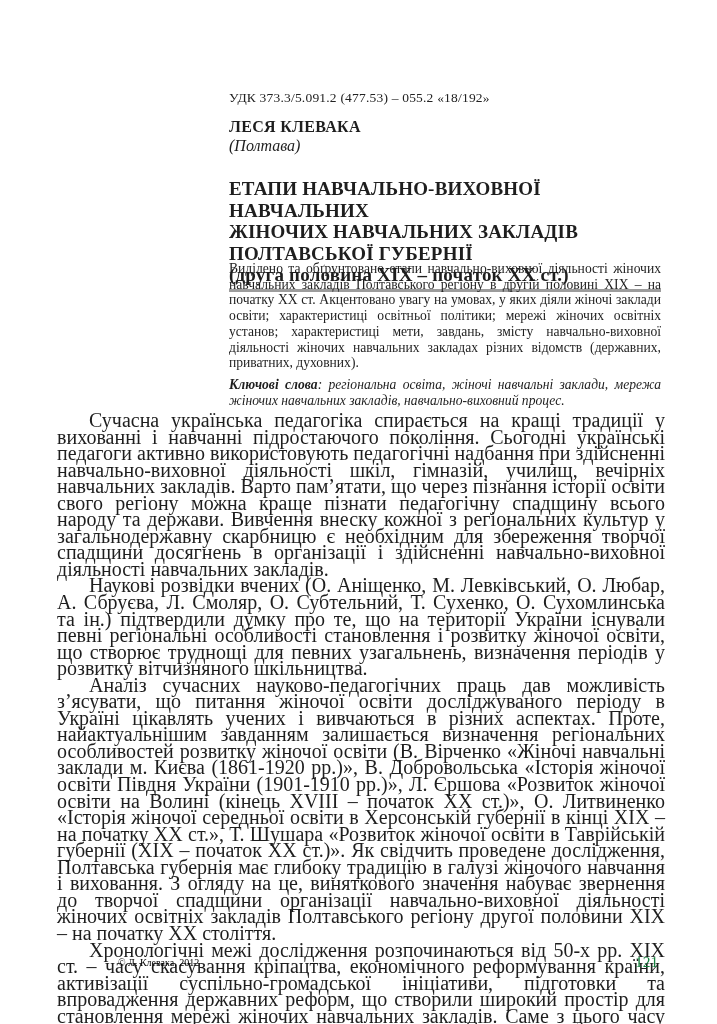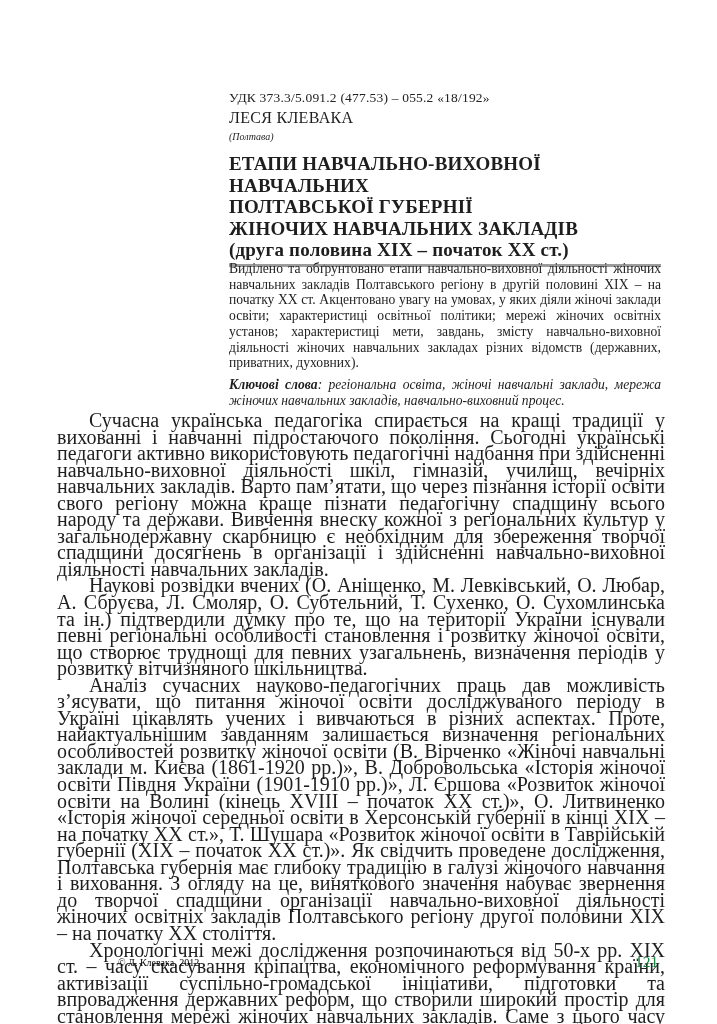--- a/index.html
+++ b/index.html
@@ -19,36 +19,36 @@
   
   .header-col {
     position: absolute;
     left: 229px;
     top: 90px;
     width: 432px;
   }
   .udc {
     font-size: 13.5px;
     line-height: 16px;
-    margin-bottom: 2px;
+    margin-bottom: 11px;
     letter-spacing: 0.2px;
     color: #222;
   }
   .author {
     font-size: 16px;
     line-height: 19px;
-    font-weight: normal;
+    font-weight: bold;
     margin-bottom: 1px;
     letter-spacing: 0.3px;
   }
   .location {
-    font-size: 10px;
+    font-size: 16px;
     line-height: 17px;
     font-style: italic;
-    margin-bottom: 8px;
+    margin-bottom: 24px;
   }
   .title {
     margin: 0;
     font-size: 19px;
     line-height: 21.5px;
     font-weight: bold;
     letter-spacing: 0.2px;
   }
   .title-line { display: block; }
   .rule {
@@ -109,22 +109,22 @@
 <body>
 
 <div class="page">
 
   <div class="header-col">
     <div class="udc">УДК 373.3/5.091.2 (477.53) – 055.2 «18/192»</div>
     <div class="author">ЛЕСЯ КЛЕВАКА</div>
     <div class="location">(Полтава)</div>
     <h1 class="title">
       <span class="title-line">ЕТАПИ НАВЧАЛЬНО-ВИХОВНОЇ НАВЧАЛЬНИХ</span>
+      <span class="title-line">ЖІНОЧИХ НАВЧАЛЬНИХ ЗАКЛАДІВ</span>
       <span class="title-line">ПОЛТАВСЬКОЇ ГУБЕРНІЇ</span>
-      <span class="title-line">ЖІНОЧИХ НАВЧАЛЬНИХ ЗАКЛАДІВ</span>
       <span class="title-line">(друга половина XIX – початок XX ст.)</span>
     </h1>
     <div class="rule"></div>
   </div>
 
   <div class="abstract-col">
     <p>Виділено та обґрунтовано етапи навчально-виховної діяльності жіночих навчальних закладів Полтавського регіону в другій половині XIX – на початку XX ст. Акцентовано увагу на умовах, у яких діяли жіночі заклади освіти; характеристиці освітньої політики; мережі жіночих освітніх установ; характеристиці мети, завдань, змісту навчально-виховної діяльності жіночих навчальних закладах різних відомств (державних, приватних, духовних).</p>
     <p class="keywords"><span class="kw-label">Ключові слова</span><span>: регіональна освіта, жіночі навчальні заклади, мережа жіночих навчальних закладів, навчально-виховний процес.</span></p>
   </div>
 

